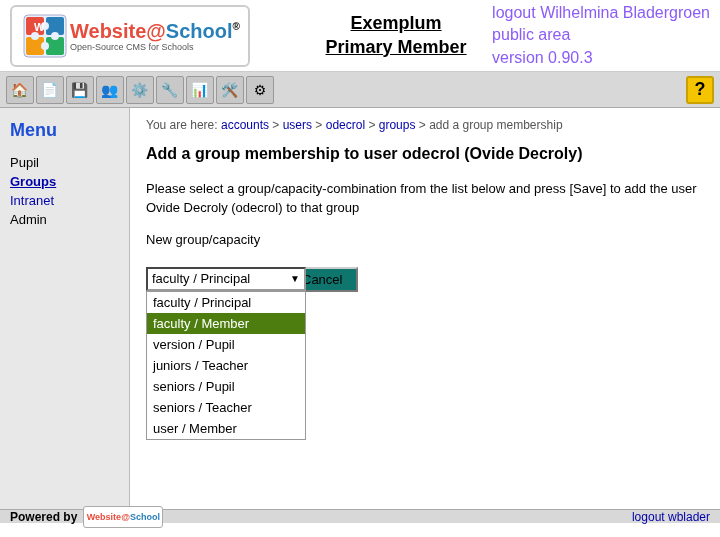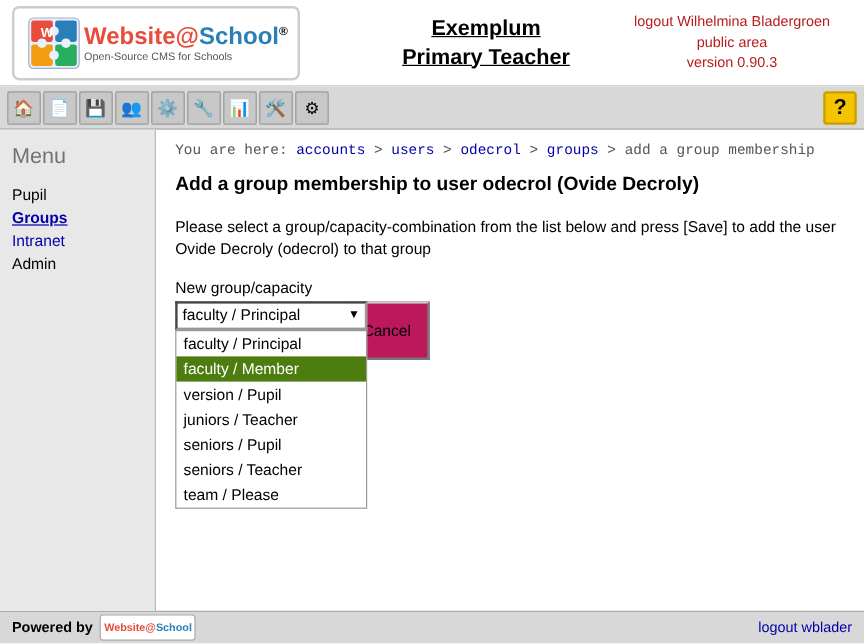--- a/index.html
+++ b/index.html
@@ -29,23 +29,23 @@
     }
     #site-title {
       flex: 1;
       text-align: center;
       font-size: 18px;
       font-weight: bold;
       line-height: 1.3;
       text-decoration: underline;
     }
     #user-info {
-      text-align: center;
-      font-size: 12px;
-      color: #b91c1c;
+      text-align: left;
+      font-size: 16px;
+      color: #8b5cf6;
       line-height: 1.4;
       min-width: 200px;
     }
 
     
     #toolbar {
       background: #d8d8d8;
       border-bottom: 1px solid #aaa;
       display: flex;
       align-items: center;
@@ -93,23 +93,23 @@
 
     
     #sidebar {
       width: 130px;
       background: #e8e8e8;
       border-right: 1px solid #bbb;
       padding: 12px 10px;
     }
     #sidebar-title {
       font-size: 18px;
-      font-weight: normal;
+      font-weight: bold;
       margin-bottom: 12px;
-      color: #737373;
+      color: #1d4ed8;
     }
     .menu-item {
       display: block;
       padding: 2px 0;
       font-size: 13px;
       cursor: pointer;
       color: #00a;
       text-decoration: none;
     }
     .menu-item.active {
@@ -125,21 +125,20 @@
     
     #content {
       flex: 1;
       padding: 10px 16px;
       overflow: auto;
     }
     #breadcrumb {
       font-size: 12px;
       color: #555;
       margin-bottom: 12px;
-      font-family: Liberation Mono, monospace;
     }
     #breadcrumb a { color: #00a; text-decoration: none; }
 
     #page-title {
       font-size: 16px;
       font-weight: bold;
       color: #000;
       margin-bottom: 14px;
       line-height: 1.3;
     }
@@ -147,21 +146,21 @@
     #description {
       font-size: 13px;
       color: #000;
       margin-bottom: 14px;
       line-height: 1.5;
     }
 
     #form-area label {
       display: block;
       font-size: 13px;
-      margin-bottom: 4px;
+      margin-bottom: 20px;
     }
 
     #dropdown-container {
       position: relative;
       display: inline-block;
       width: 132px;
     }
 
     #select-display {
       width: 160px;
@@ -187,31 +186,31 @@
       font-size: 13px;
     }
     .dropdown-item {
       padding: 3px 6px;
       cursor: pointer;
       white-space: nowrap;
     }
     .dropdown-item.selected { background: #4d7c0f; color: #fff; }
 
     .action-btn {
-      padding: 15px 14px;
+      padding: 3px 14px;
       font-size: 13px;
       border: 2px outset #ccc;
-      background: #be185d;
+      background: #0f766e;
       cursor: pointer;
       font-weight: normal;
     }
 
     
     #footer {
-      height: 27px;
+      height: 14px;
       background: #d8d8d8;
       border-top: 1px solid #aaa;
       display: flex;
       align-items: center;
       padding: 0 10px;
       font-size: 12px;
       justify-content: space-between;
     }
     #footer-left {
       display: flex;
@@ -261,21 +260,21 @@
       <div>
         <div style="font-size:20px;font-weight:bold;line-height:1.1;">
           <span style="color:#e74c3c;">Website</span><span style="color:#e74c3c;">@</span><span style="color:#2980b9;">School</span><sup style="font-size:10px;">®</sup>
         </div>
         <div style="font-size:9px;color:#555;">Open-Source CMS for Schools</div>
       </div>
     </div>
   </div>
   <div id="site-title">
     <div>Exemplum</div>
-    <div>Primary Teacher</div>
+    <div>Primary Member</div>
   </div>
   <div id="user-info">
     <div style="cursor:pointer;">logout Wilhelmina Bladergroen</div>
     <div>public area</div>
     <div>version 0.90.3</div>
   </div>
 </div>
 
 <div id="toolbar">
   <div id="toolbar-icons">
@@ -334,21 +333,21 @@
             <span>faculty / Principal</span>
             <span style="font-size:10px;">▼</span>
           </div>
           <div id="dropdown-list">
             <div class="dropdown-item">faculty / Principal</div>
             <div class="dropdown-item selected">faculty / Member</div>
             <div class="dropdown-item">version / Pupil</div>
             <div class="dropdown-item">juniors / Teacher</div>
             <div class="dropdown-item">seniors / Pupil</div>
             <div class="dropdown-item">seniors / Teacher</div>
-            <div class="dropdown-item">team / Please</div>
+            <div class="dropdown-item">user / Member</div>
           </div>
         </div>
         <button class="action-btn" style="margin-top:0;">Cancel</button>
       </div>
     </div>
   </div>
 </div>
 
 <div id="footer">
   <div id="footer-left">

